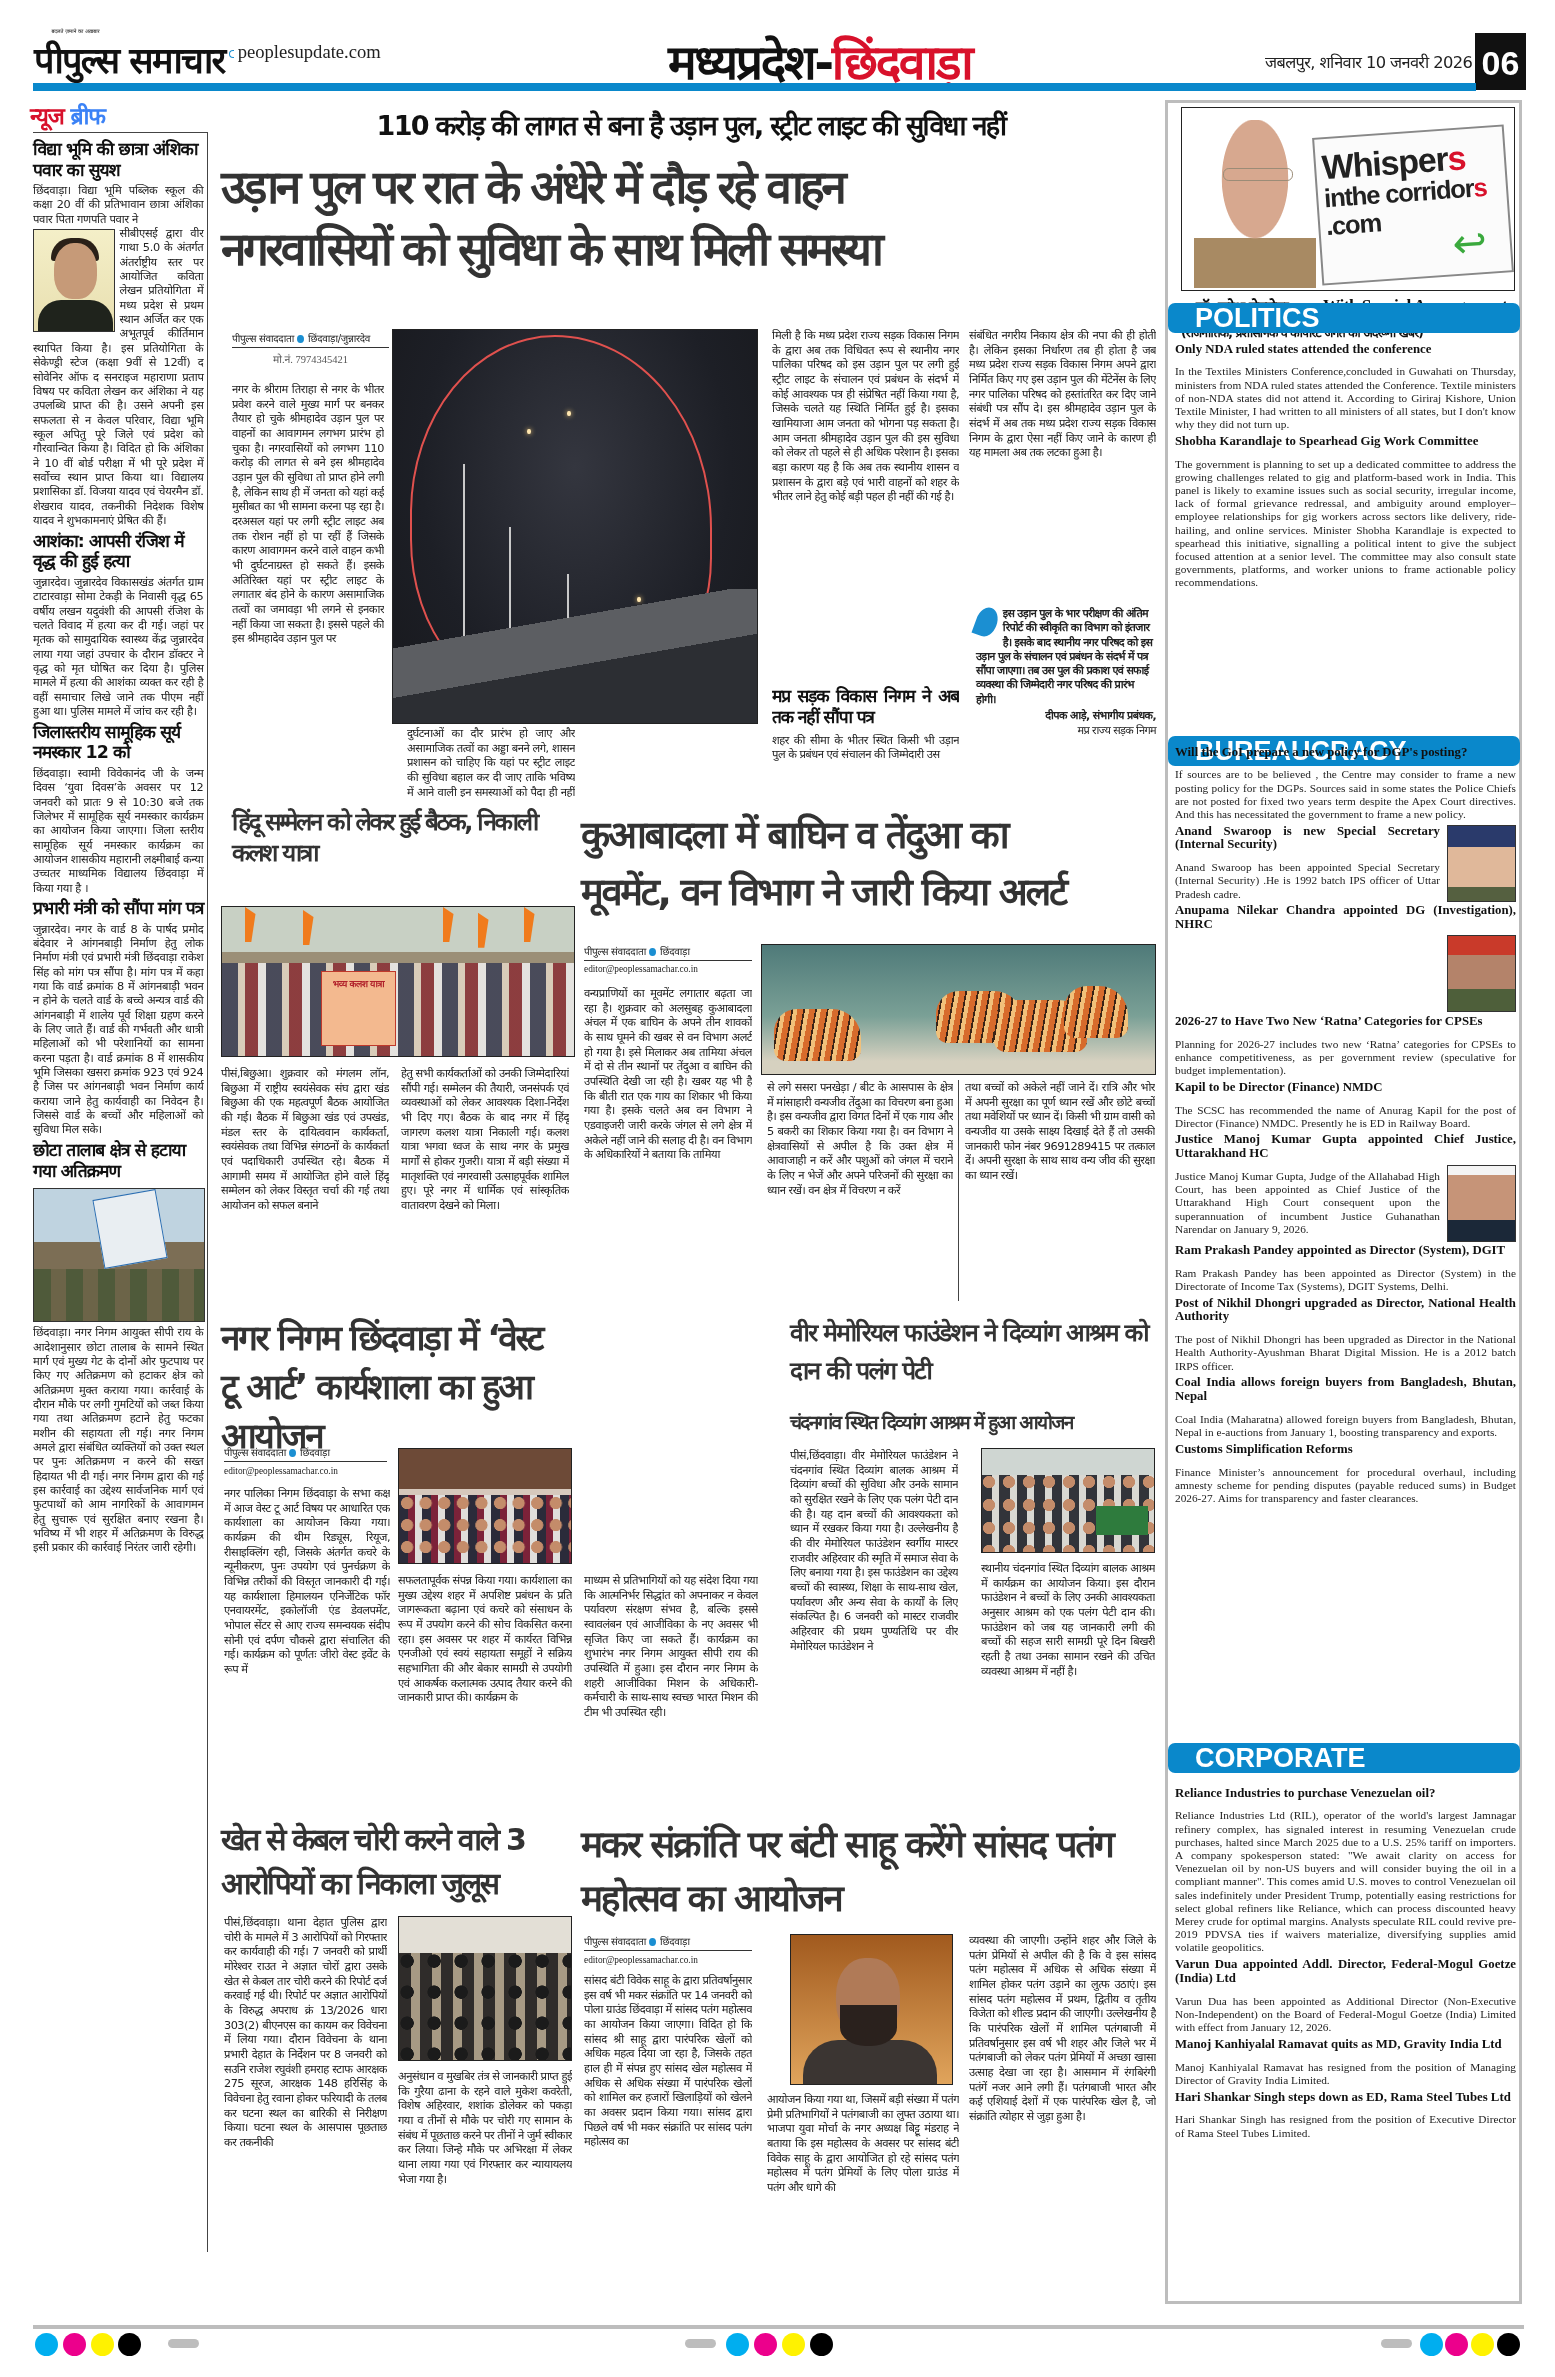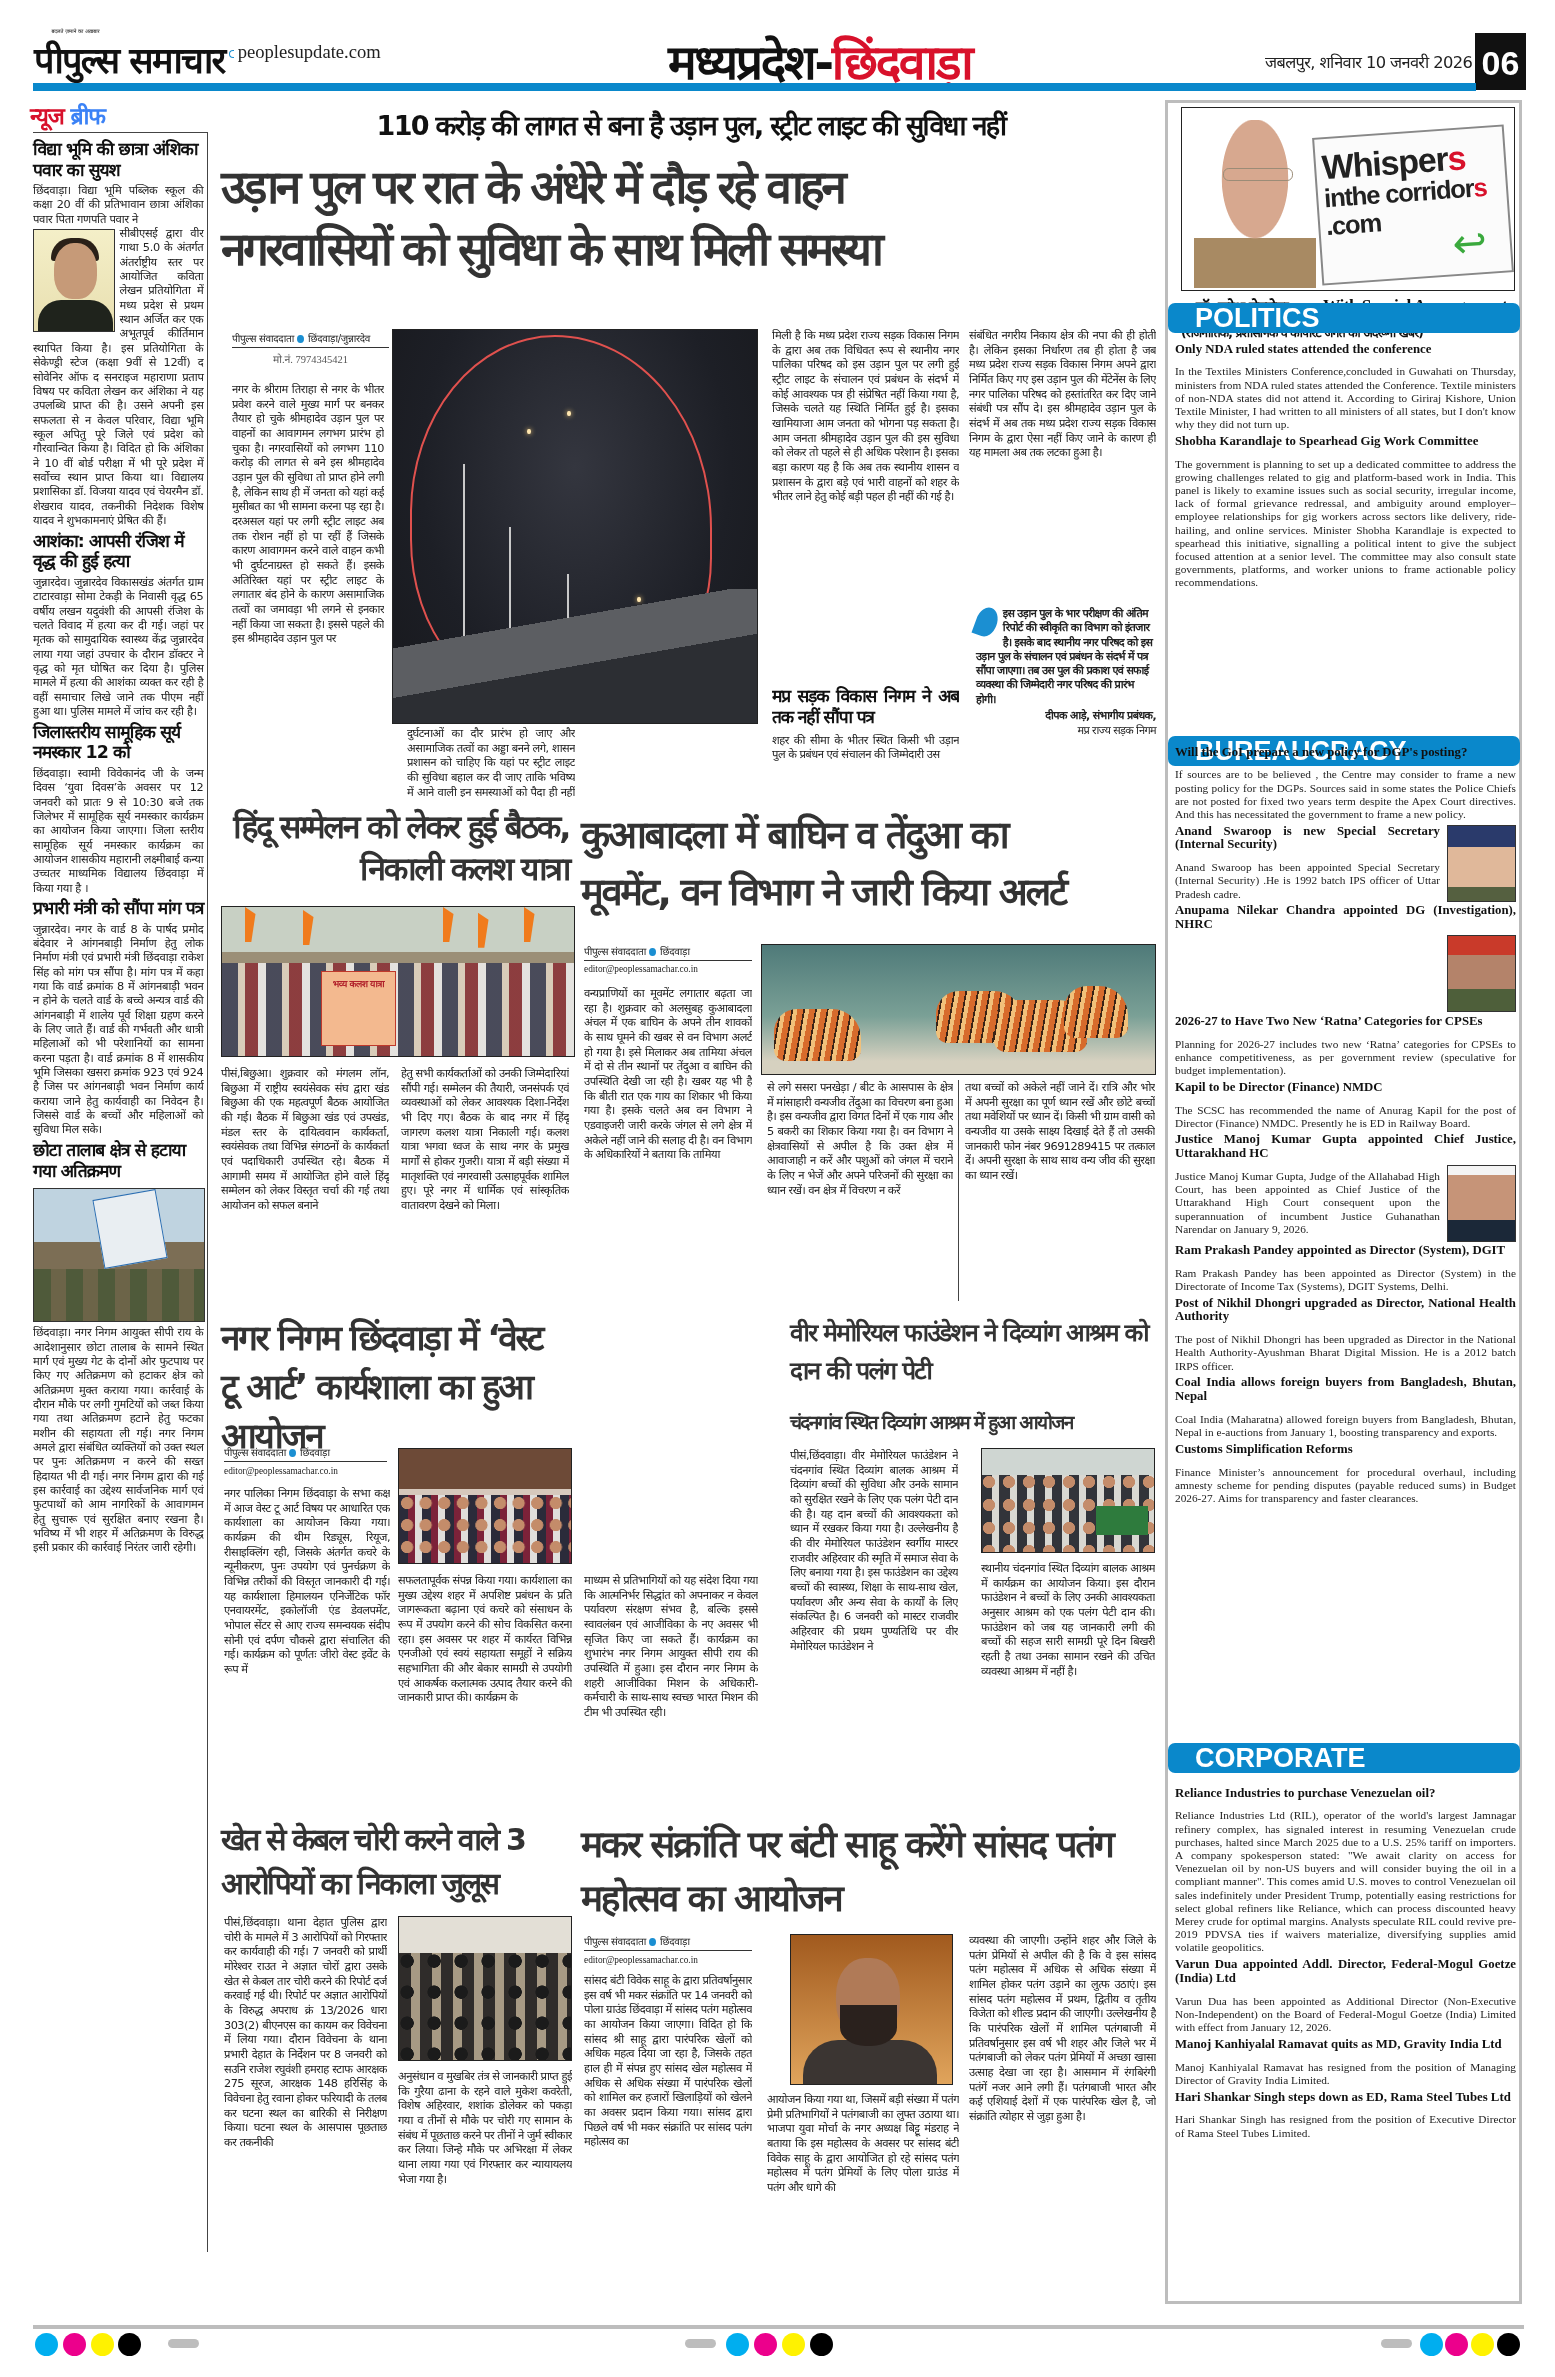--- a/index.html
+++ b/index.html
@@ -179,21 +179,21 @@
   <div>शहर की सीमा के भीतर स्थित किसी भी उड़ान पुल के प्रबंधन एवं संचालन की जिम्मेदारी उस</div>
 </div>
 <div class="abs col" style="left:969px;top:329px;width:187px;height:273px">संबंधित नगरीय निकाय क्षेत्र की नपा की ही होती है। लेकिन इसका निर्धारण तब ही होता है जब मध्य प्रदेश राज्य सड़क विकास निगम अपने द्वारा निर्मित किए गए इस उड़ान पुल की मेंटेनेंस के लिए नगर पालिका परिषद को हस्तांतरित कर दिए जाने संबंधी पत्र सौंप दे। इस श्रीमहादेव उड़ान पुल के संदर्भ में अब तक मध्य प्रदेश राज्य सड़क विकास निगम के द्वारा ऐसा नहीं किए जाने के कारण ही यह मामला अब तक लटका हुआ है।</div>
 <div class="abs" style="left:976px;top:607px;width:180px">
   <span class="quote-mark" style="float:left;margin:0 5.8px 2.3px 0"></span>
   <div class="quote-box">इस उड़ान पुल के भार परीक्षण की अंतिम रिपोर्ट की स्वीकृति का विभाग को इंतजार है। इसके बाद स्थानीय नगर परिषद को इस उड़ान पुल के संचालन एवं प्रबंधन के संदर्भ में पत्र सौंपा जाएगा। तब उस पुल की प्रकाश एवं सफाई व्यवस्था की जिम्मेदारी नगर परिषद की प्रारंभ होगी।</div>
   <div class="quote-sig" style="font-weight:bold">दीपक आड़े, संभागीय प्रबंधक,</div>
   <div class="quote-sig">मप्र राज्य सड़क निगम</div>
 </div>
 
-<div class="abs hl2" style="left:232px;top:807px;width:337px;text-align:right;font-size:32px">हिंदू सम्मेलन को लेकर हुई बैठक, निकाली कलश यात्रा</div>
+<div class="abs hl2" style="left:232px;top:807px;width:337px;text-align:left;font-size:24px">हिंदू सम्मेलन को लेकर हुई बैठक, निकाली कलश यात्रा</div>
 <div class="photo ph-rally" style="left:221px;top:906px;width:354px;height:151px">
   <div class="flag" style="left:23px;top:0"></div>
     <div class="flag" style="left:81px;top:2.9px"></div>
     <div class="flag" style="left:221px;top:0"></div>
     <div class="flag" style="left:256px;top:5.8px"></div>
     <div class="flag" style="left:302px;top:0"></div>
   <div class="people"></div>
   <div class="banner">
       <span>भव्य कलश यात्रा</span>
     </div>

